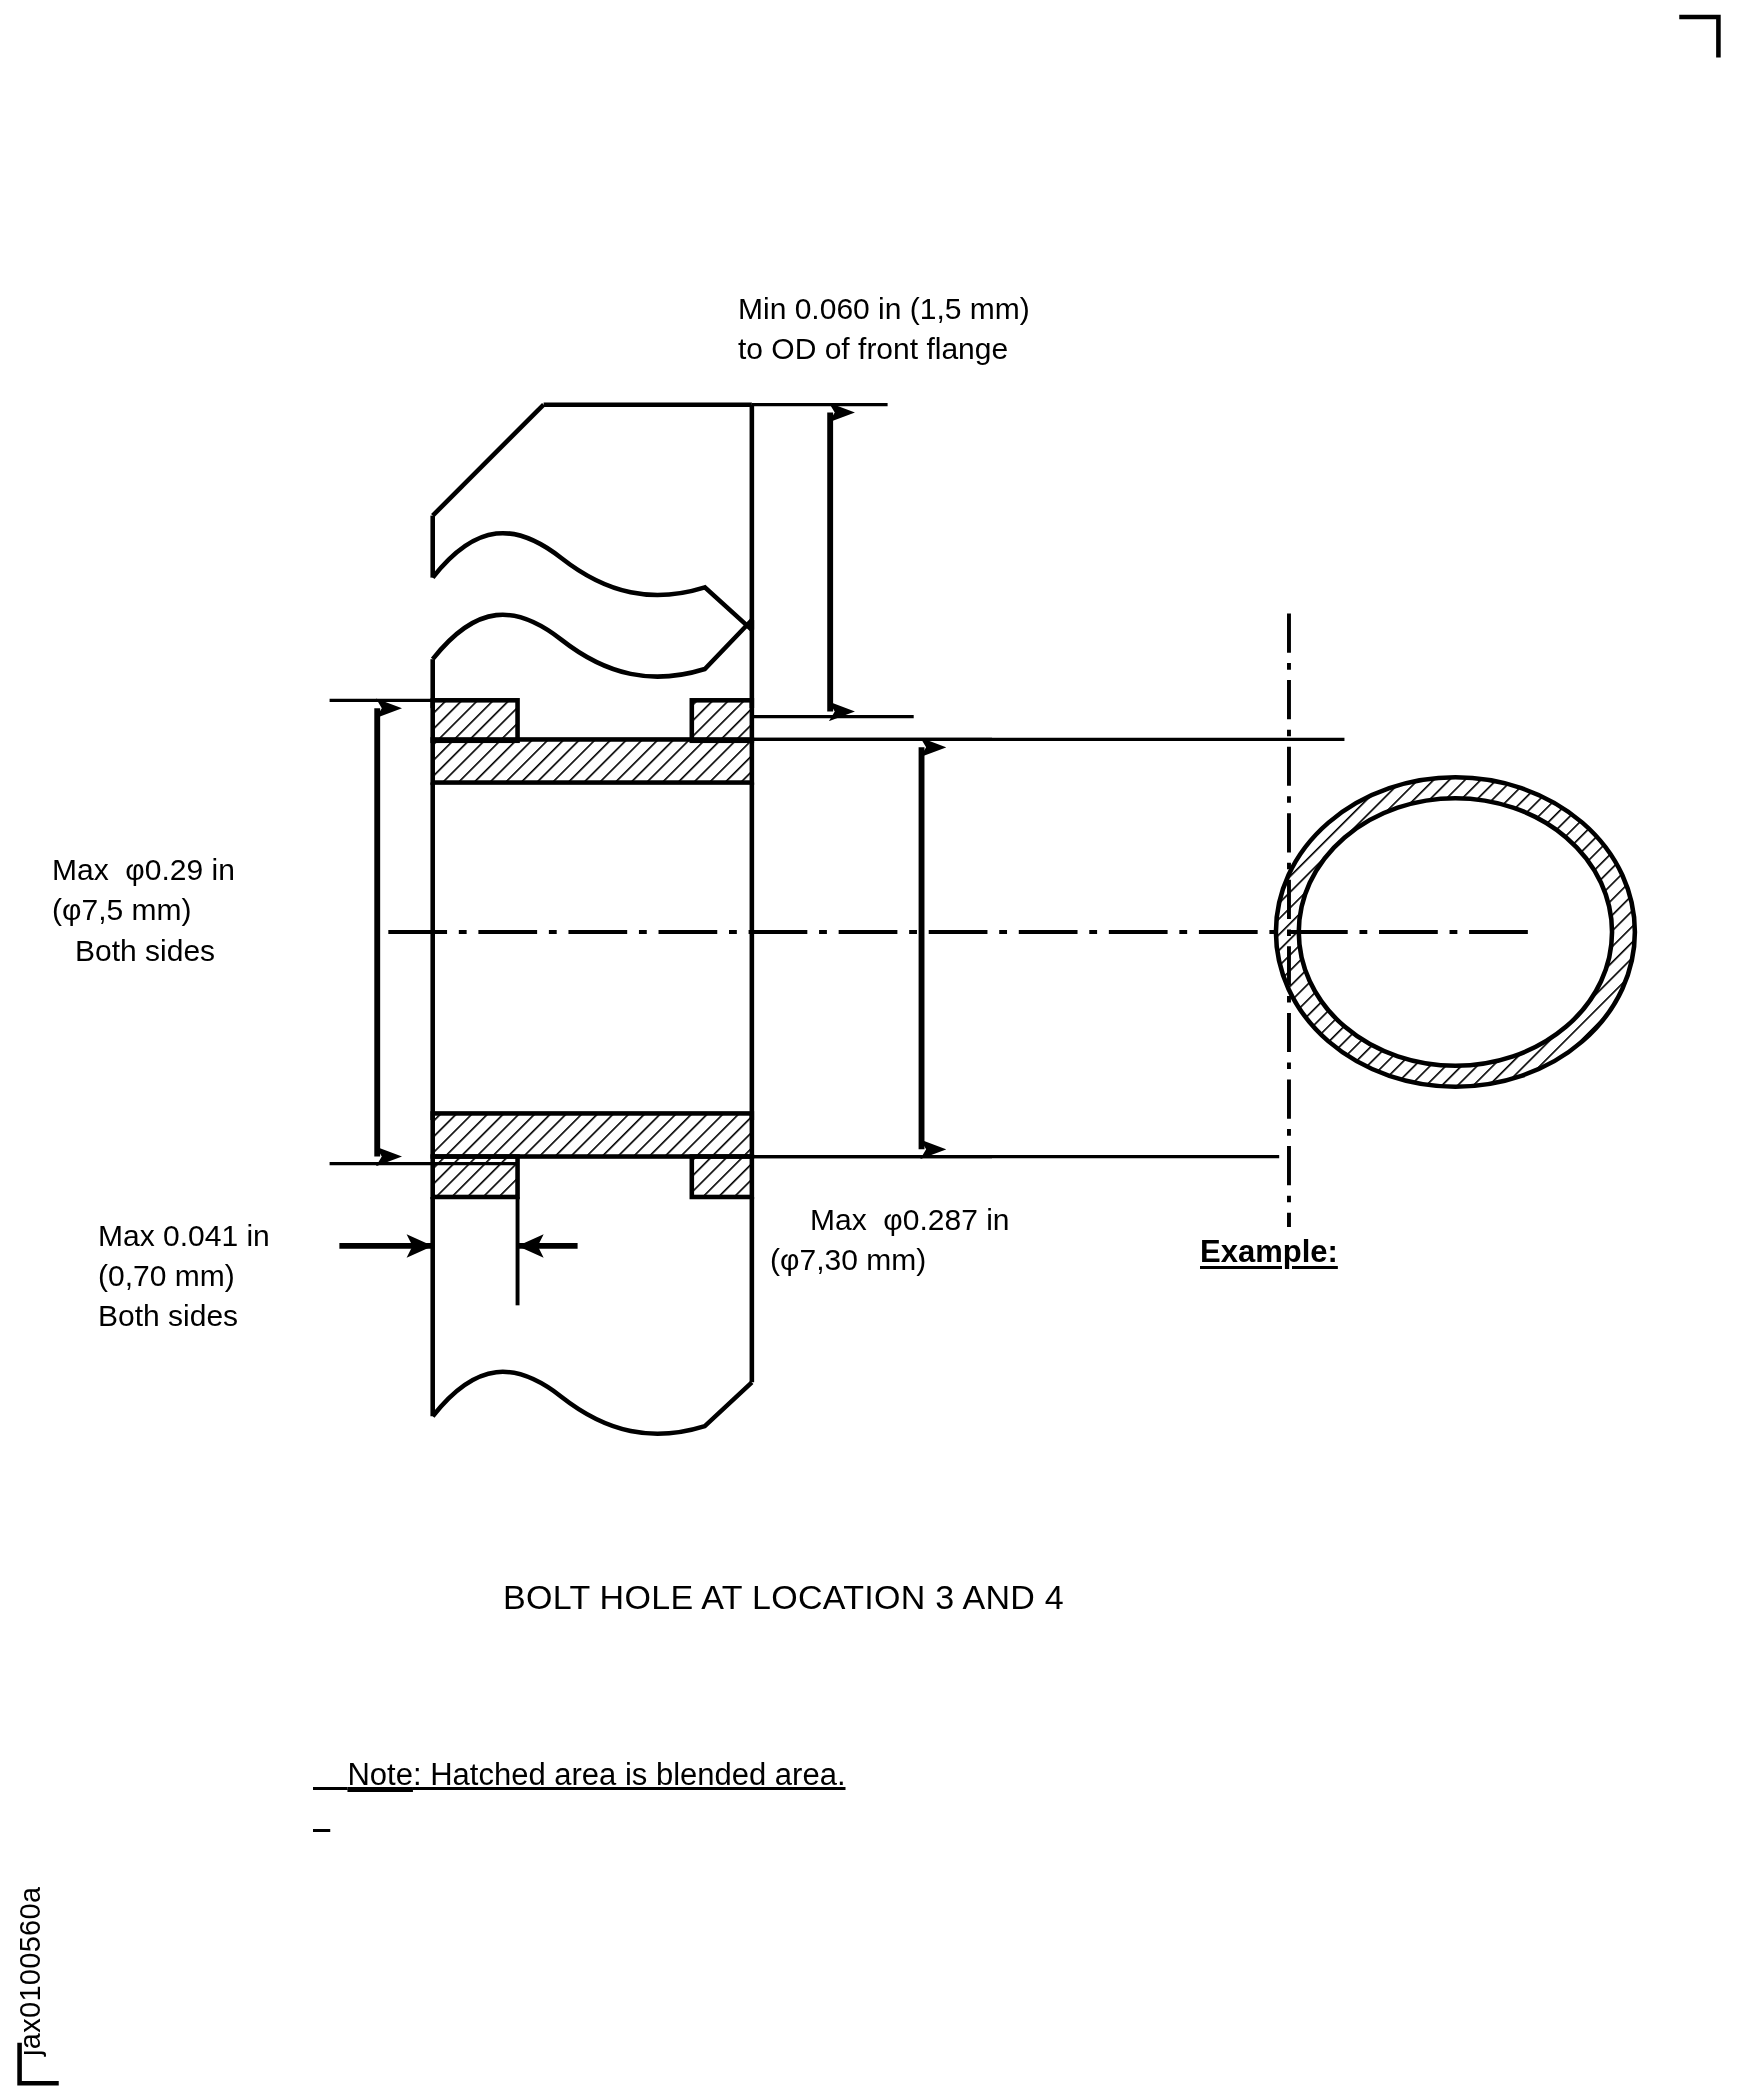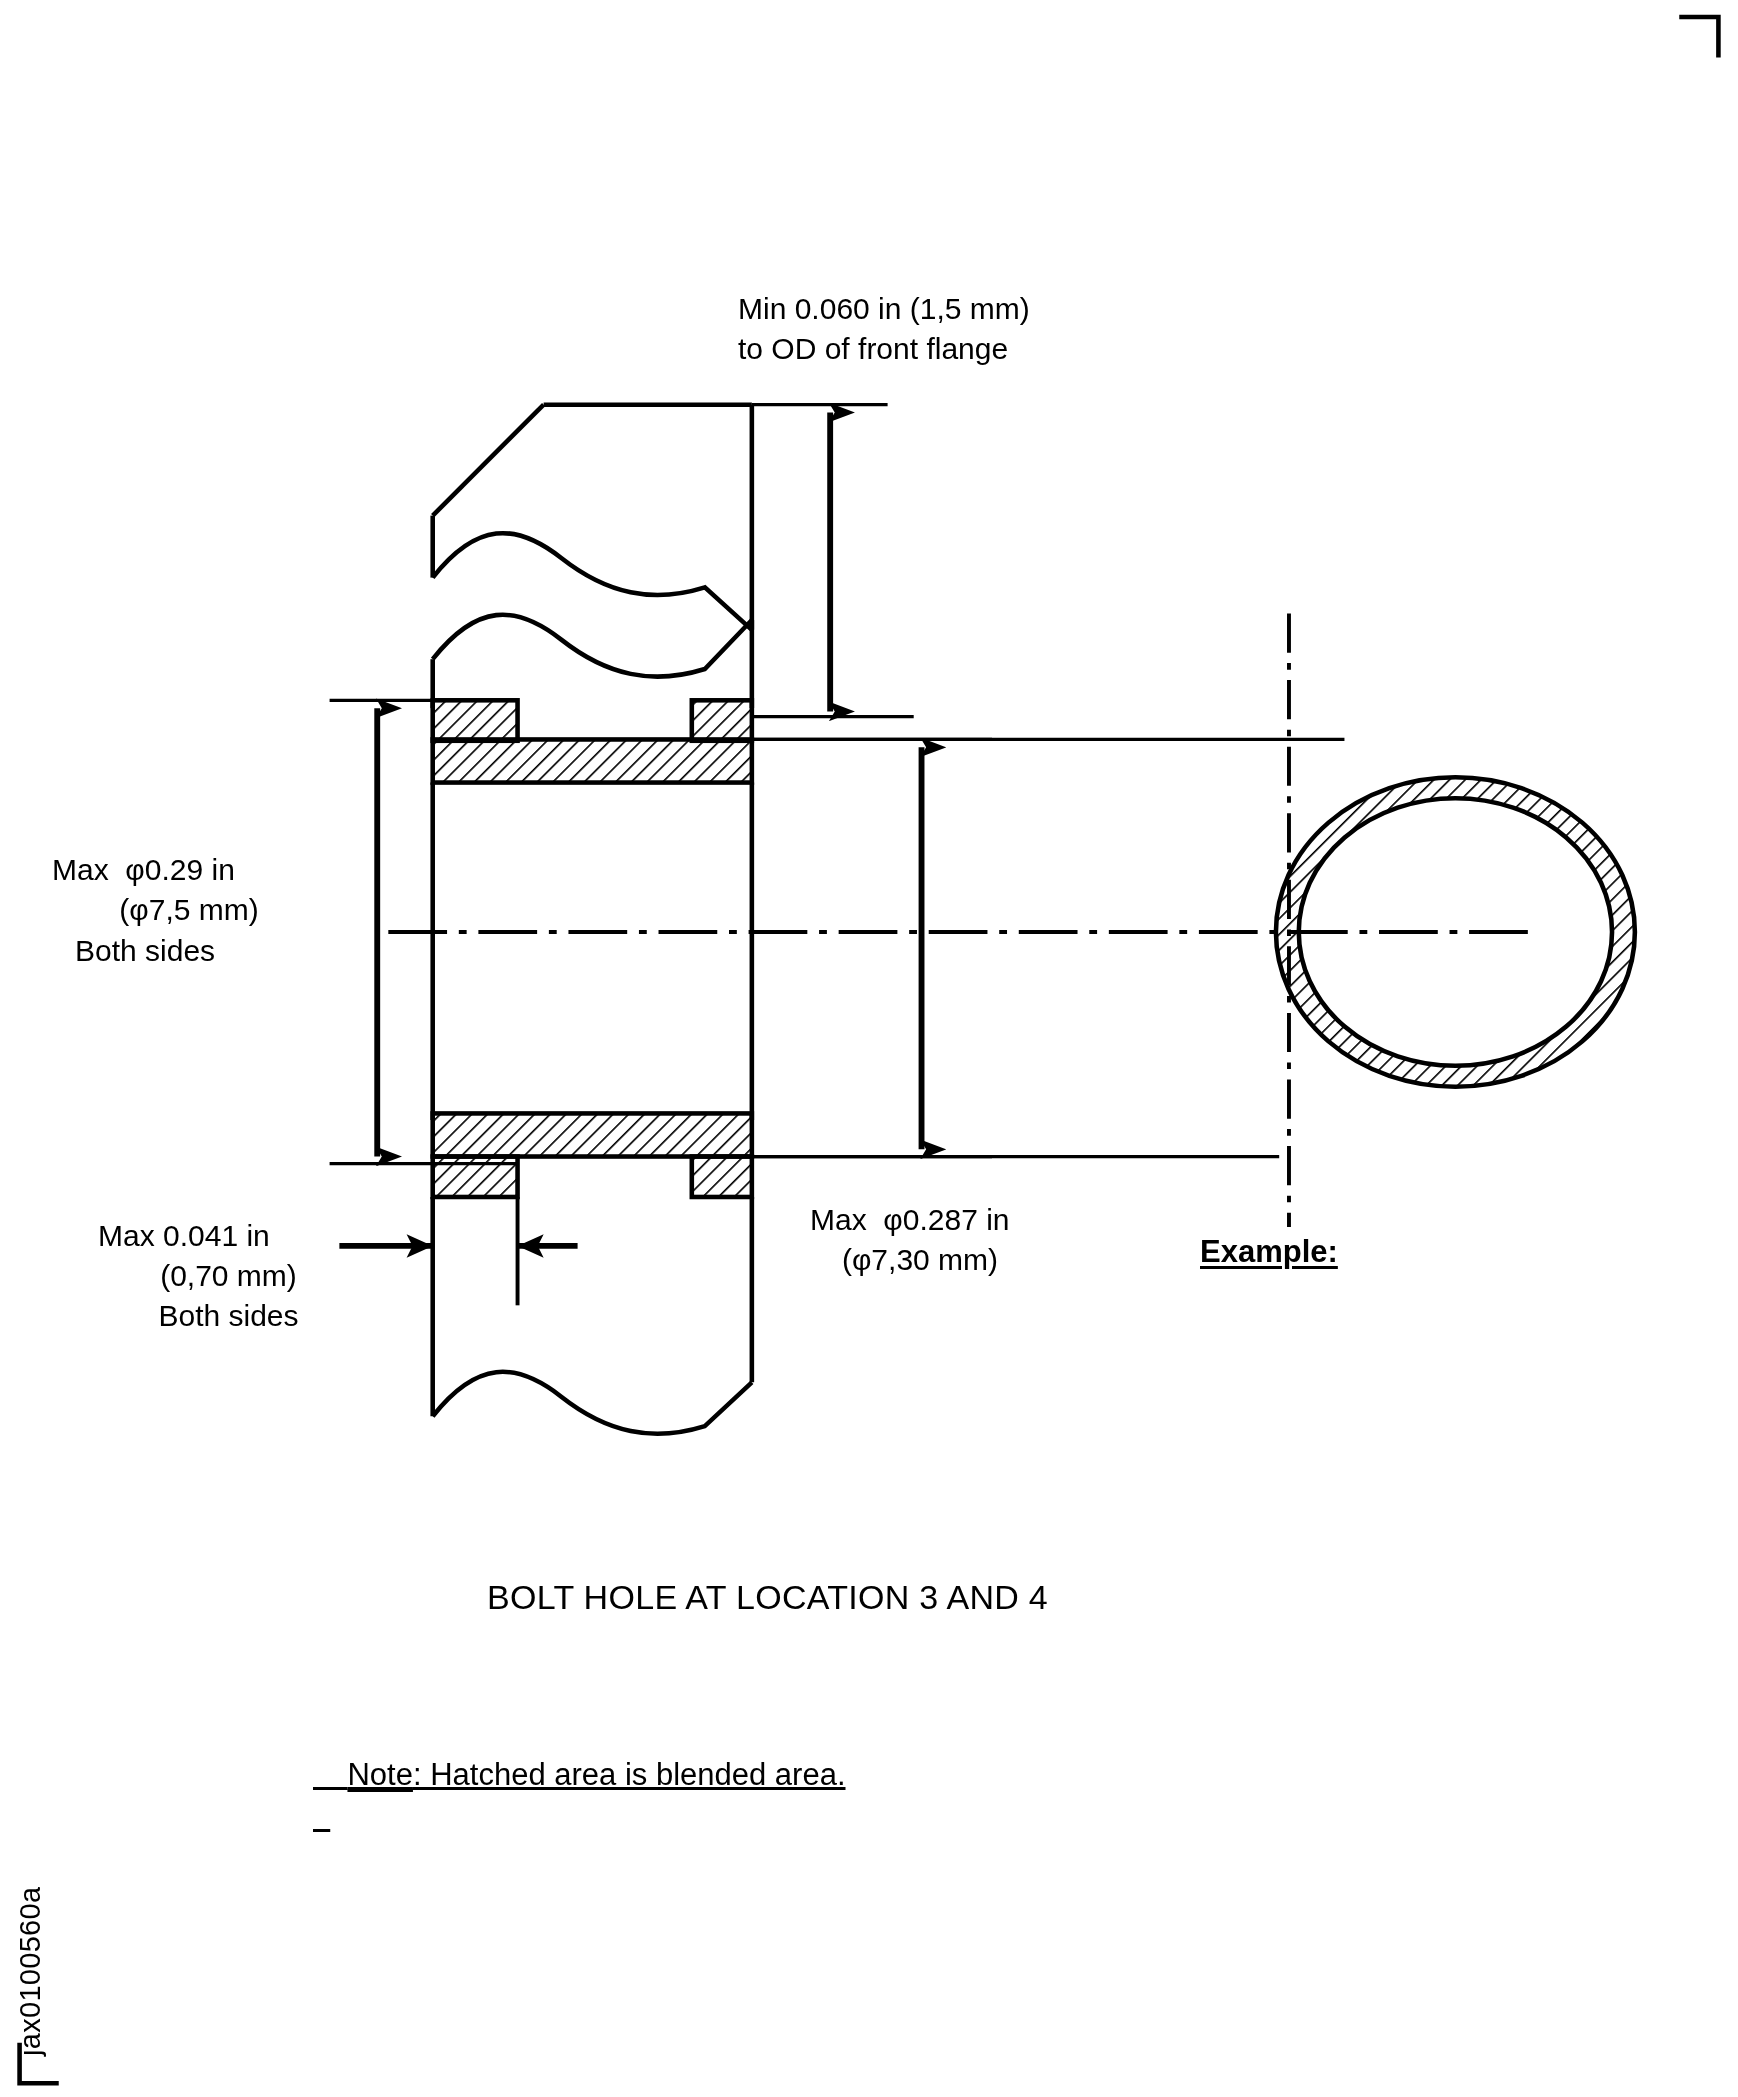--- a/index.html
+++ b/index.html
@@ -9,21 +9,21 @@
   }
   #page{position:absolute;left:0;top:0;width:1738px;height:2097px;}
   svg.layer{position:absolute;left:0;top:0;width:1738px;height:2097px;}
 
   .txt{position:absolute;white-space:pre;color:#000;font-family:"Liberation Sans", sans-serif;}
   .t-dim{font-size:30px;line-height:40px;}
   .t-note{font-size:31px;line-height:42px;}
   .t-title{font-size:34px;letter-spacing:0.3px;}
   .t-ex{font-size:31px;}
   .u{text-decoration:underline;text-underline-offset:3.9px;}
-  .ctr{text-align:center;}
+  .ctr{}
 
   #idtag{
     position:absolute;left:-77px;top:1932px;width:215px;
     transform:rotate(-90deg);transform-origin:50% 50%;
     font-size:29px;letter-spacing:0.3px;
   }
 </style>
 </head>
 <body>
 
@@ -143,21 +143,21 @@
 
   <div class="txt t-dim" style="left:98px;top:1216px;width:261px;">Max 0.041 in</div>
   <div class="txt t-dim ctr" style="left:98px;top:1256px;width:261px;">(0,70 mm)</div>
   <div class="txt t-dim ctr" style="left:98px;top:1296px;width:261px;">Both sides</div>
 
   <div class="txt t-dim" style="left:810px;top:1200px;width:300px;">Max  φ0.287 in</div>
   <div class="txt t-dim ctr" style="left:770px;top:1240px;width:300px;">(φ7,30 mm)</div>
 
   <div class="txt t-ex u" style="left:1200px;top:1234px;font-weight:bold;">Example:</div>
 
-  <div class="txt t-title" style="left:487px;top:1578px;width:783px;">BOLT HOLE AT LOCATION 3 AND 4</div>
+  <div class="txt t-title" style="left:503px;top:1578px;width:783px;">BOLT HOLE AT LOCATION 3 AND 4</div>
 
   <div class="txt t-note" style="left:313px;top:1712px;width:1110px;text-decoration:underline;">
     <span class="u">Note</span><span>: Hatched area is blended area.</span>
   </div>
 
   <div id="idtag" class="txt">jax0100560a</div>
 
 </div>
 
 

